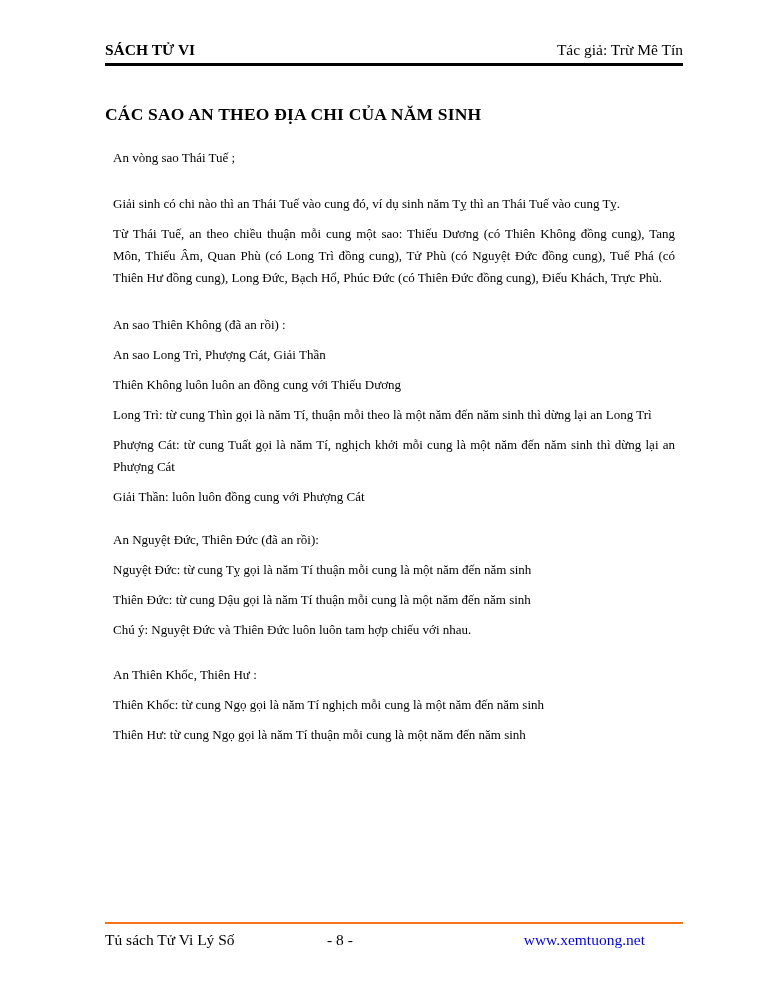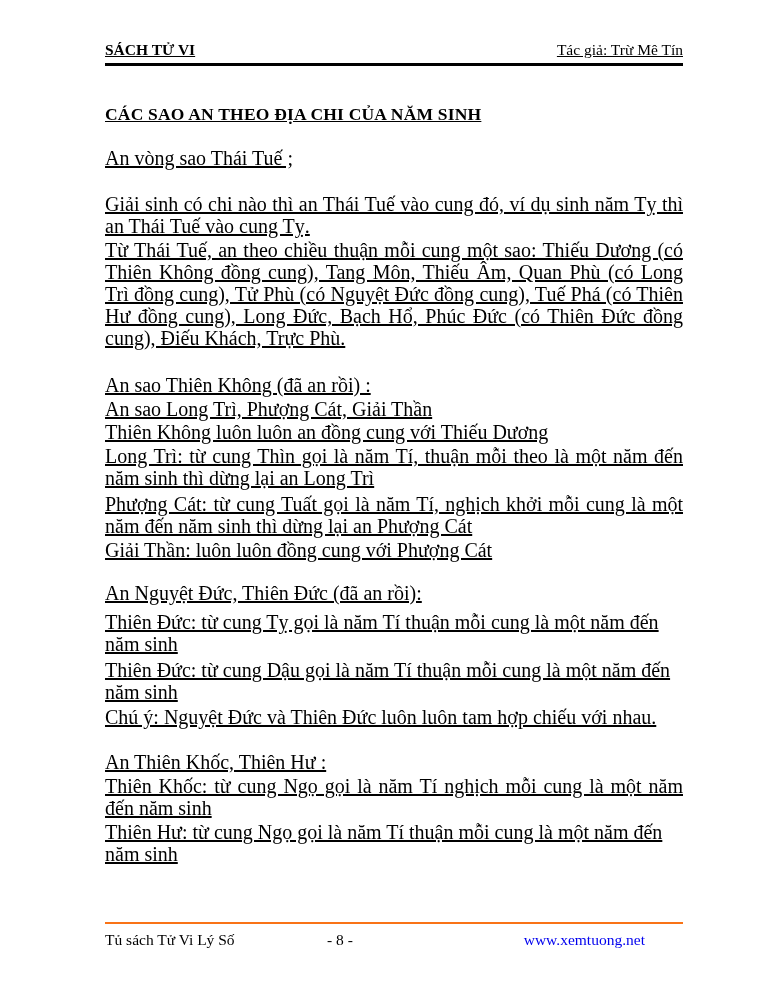--- a/index.html
+++ b/index.html
@@ -14,21 +14,20 @@
     background: #ffffff;
     font-family: "Liberation Serif", "DejaVu Serif", serif;
     color: #000000;
     overflow: hidden;
   }
   .content {
     position: absolute;
     left: 105px;
     top: 0;
     width: 578px;
-    text-decoration: underline;
   }
   .running-header {
     display: flex;
     justify-content: space-between;
     align-items: flex-end;
     margin-top: 40px;
     padding-bottom: 3px;
     border-bottom: 3px solid #000000;
     font-size: 15.5px;
     line-height: 20px;
@@ -37,22 +36,22 @@
     font-weight: bold;
   }
   .doc-title {
     margin: 36px 0 0 0;
     font-size: 17.5px;
     font-weight: bold;
     line-height: 24px;
     letter-spacing: 0.2px;
   }
   p.para {
-    margin: 0;
-    font-size: 20px;
+    margin: 8px;
+    font-size: 13px;
     line-height: 22px;
     text-align: justify;
   }
   p.single {
     text-align: left;
   }
   .page-footer {
     position: absolute;
     left: 105px;
     top: 922px;
@@ -107,21 +106,21 @@
     <p class="para single" style="margin-top:1px">Thiên Không luôn luôn an đồng cung với Thiếu Dương</p>
 
     <p class="para" style="margin-top:2px">Long Trì: từ cung Thìn gọi là năm Tí, thuận mỗi theo là một năm đến năm sinh thì dừng lại an Long Trì</p>
 
     <p class="para" style="margin-top:4px">Phượng Cát: từ cung Tuất gọi là năm Tí, nghịch khởi mỗi cung là một năm đến năm sinh thì dừng lại an Phượng Cát</p>
 
     <p class="para single" style="margin-top:2px">Giải Thần: luôn luôn đồng cung với Phượng Cát</p>
 
     <p class="para single" style="margin-top:21px">An Nguyệt Đức, Thiên Đức (đã an rồi):</p>
 
-    <p class="para single" style="margin-top:7px">Thiên Đức: từ cung Tỵ gọi là năm Tí thuận mỗi cung là một năm đến năm sinh</p>
+    <p class="para single" style="margin-top:7px">Nguyệt Đức: từ cung Tỵ gọi là năm Tí thuận mỗi cung là một năm đến năm sinh</p>
 
     <p class="para single" style="margin-top:4px">Thiên Đức: từ cung Dậu gọi là năm Tí thuận mỗi cung là một năm đến năm sinh</p>
 
     <p class="para single" style="margin-top:3px">Chú ý: Nguyệt Đức và Thiên Đức luôn luôn tam hợp chiếu với nhau.</p>
 
     <p class="para single" style="margin-top:23px">An Thiên Khốc, Thiên Hư :</p>
 
     <p class="para" style="margin-top:2px">Thiên Khốc: từ cung Ngọ gọi là năm Tí nghịch mỗi cung là một năm đến năm sinh</p>
 
     <p class="para single" style="margin-top:2px">Thiên Hư: từ cung Ngọ gọi là năm Tí thuận mỗi cung là một năm đến năm sinh</p>

